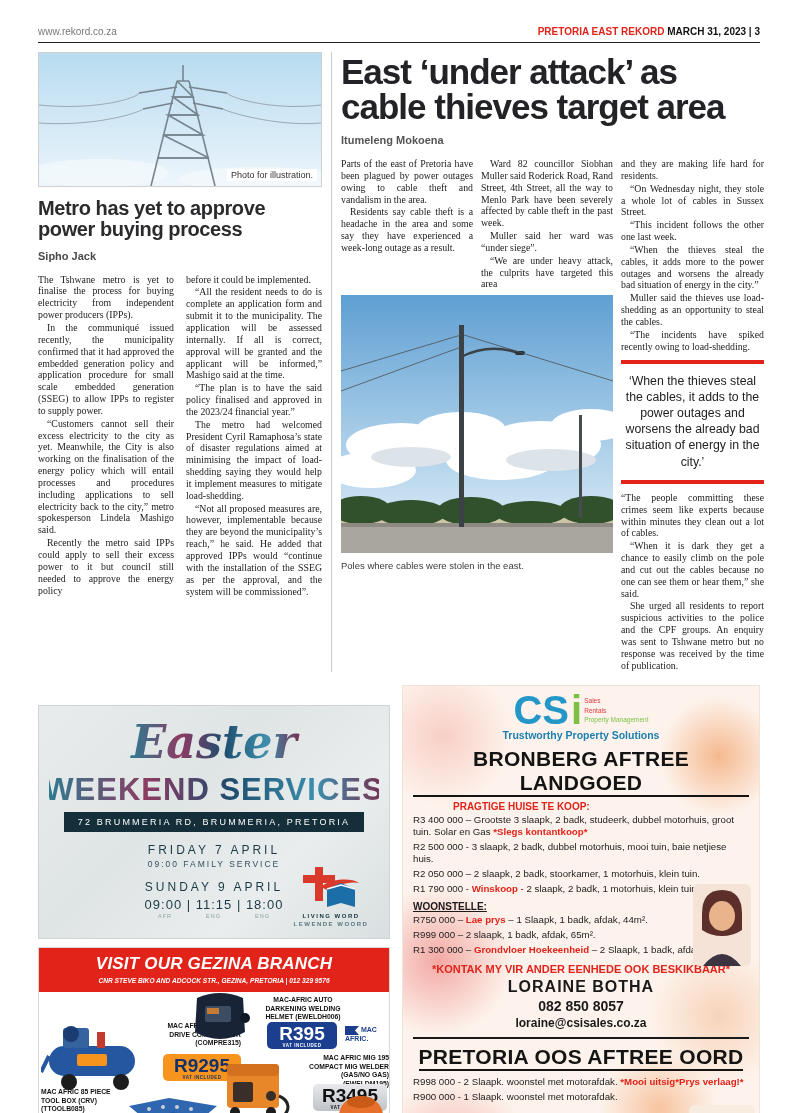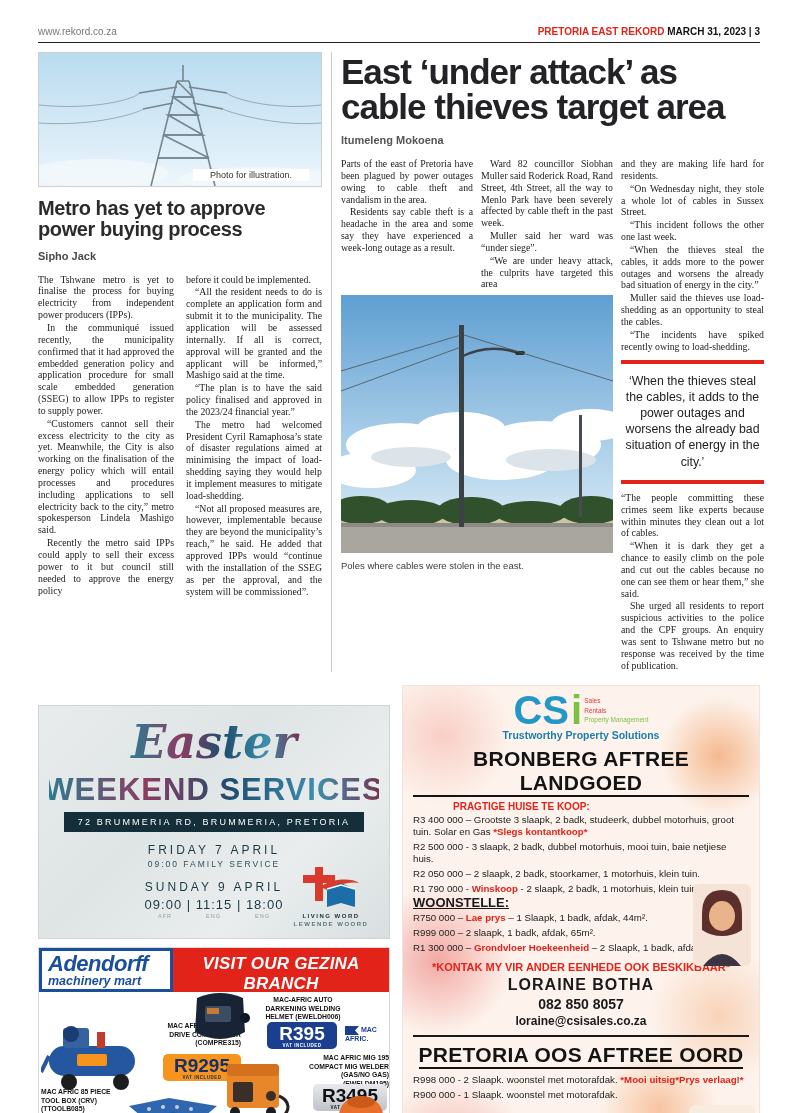--- a/index.html
+++ b/index.html
@@ -14,22 +14,22 @@
   .site-url { color:#777; }
   .mast-right { font-weight:bold; color:#111; }
   .brand-red { color:#e2231a; }
 
   
   .content { display:flex; margin-top:9px; }
   .left-article { width:284px; flex:none; }
   .right-article { flex:1; margin-left:9px; border-left:1px solid #c9c9c9; padding-left:9px; }
 
   .photo-frame { position:relative; border:1px solid #cfcfcf; overflow:hidden; }
-  .overlay-caption { position:absolute; right:12px; bottom:5px; background:#fff;
-    font-family:"Liberation Sans", sans-serif; font-size:9px; color:#333; padding:1px 17px; }
+  .overlay-caption { position:absolute; right:4px; bottom:5px; background:#fff;
+    font-family:"Liberation Sans", sans-serif; font-size:9px; color:#333; padding:1px 4px; }
 
   h1.metro-headline { font-family:"Liberation Sans", sans-serif; font-size:20px;
     line-height:1.04; color:#2b2b2e; font-weight:bold; margin:11px 0 4px; letter-spacing:-0.4px; }
   .byline { font-family:"Liberation Sans", sans-serif; font-weight:bold; font-size:11px;
     color:#4a4a4a; margin:10px 0 12px; }
 
   .twocol { display:flex; gap:12px; }
   .coltext { flex:1; font-size:9.8px; line-height:1.21; text-align:justify; }
   .coltext p { margin:0 0 1px; }
   .coltext p.ind { text-indent:9px; }
@@ -106,21 +106,21 @@
   .csi-cs { font-size:40px; font-weight:bold; color:#2497c9; line-height:0.9; }
   .csi-i { font-size:40px; font-weight:bold; color:#7ac143; line-height:0.9; }
   .csi-services { font-size:6.5px; line-height:1.45; padding-bottom:4px; text-align:left; }
   .csi-tagline { text-align:center; color:#1b7fae; font-weight:bold; font-size:10.5px; margin-top:1px; }
   .csi-h2 { text-align:center; margin-top:6px; }
   .csi-h2 span { display:inline-block; font-size:21px; font-weight:bold; letter-spacing:0.3px;
     color:#141414; border-bottom:2.6px solid #141414; line-height:1.1; padding-bottom:1px; }
   .csi-sub { color:#e2231a; font-weight:bold; font-size:10px; margin-top:4px;padding-left:40px; }
   .listing { font-size:9.7px; font-weight:500; color:#222; line-height:1.26; margin-top:2.5px; }
   .listing .red { color:#e2231a; font-weight:bold; }
-  .csi-flats-title { font-weight:bold; font-size:13px; text-decoration:underline; }
+  .csi-flats-title { font-weight:bold; font-size:10px; text-decoration:underline; margin-top:6px; }
   .csi-contact-note { color:#e2231a; font-weight:bold; font-size:11px; text-align:center; margin-top:7px; }
   .agent-name { text-align:center; font-weight:bold; font-size:16px; letter-spacing:1px; margin-top:3px; }
   .agent-phone { text-align:center; font-weight:bold; font-size:14px; margin-top:2px; }
   .agent-email { text-align:center; font-weight:bold; font-size:12px; margin-top:2px; }
   .csi-divider { border-top:2.2px solid #1a1a1a; margin:7px 0 2px; }
   .portrait { position:absolute; }
 </style>
 </head>
 <body>
 
@@ -296,24 +296,20 @@
             <path d="M56,24 L42,18 L42,38 L56,42 Z" fill="#1b6ea8"></path>
             <path d="M28,24 L42,20 L56,24" stroke="#fff" stroke-width="1.5" fill="none"></path>
           </svg>
           <div class="lw-name">LIVING WORD</div>
           <div class="lw-name" style="color:#5b7780">LEWENDE WOORD</div>
         </div>
       </div>
 
       <div class="adendorff">
         <div class="aden-head">
-          <div class="aden-logo">
-            <div class="l1">Adendorff</div>
-            <div class="l2">machinery mart</div>
-          </div>
           <div class="aden-banner">
             <div class="b1">VISIT OUR GEZINA BRANCH</div>
             <div class="b2">CNR STEVE BIKO AND ADCOCK STR., GEZINA, PRETORIA  |  012 329 9576</div>
           </div>
         </div>
         <div class="aden-body">
 
           <svg width="118" height="84" viewBox="0 0 118 84" style="position:absolute;left:2px;top:20px">
             <rect x="8" y="34" width="86" height="30" rx="15" fill="#2457a0"></rect>
             <rect x="22" y="16" width="26" height="20" rx="3" fill="#35639f"></rect>

